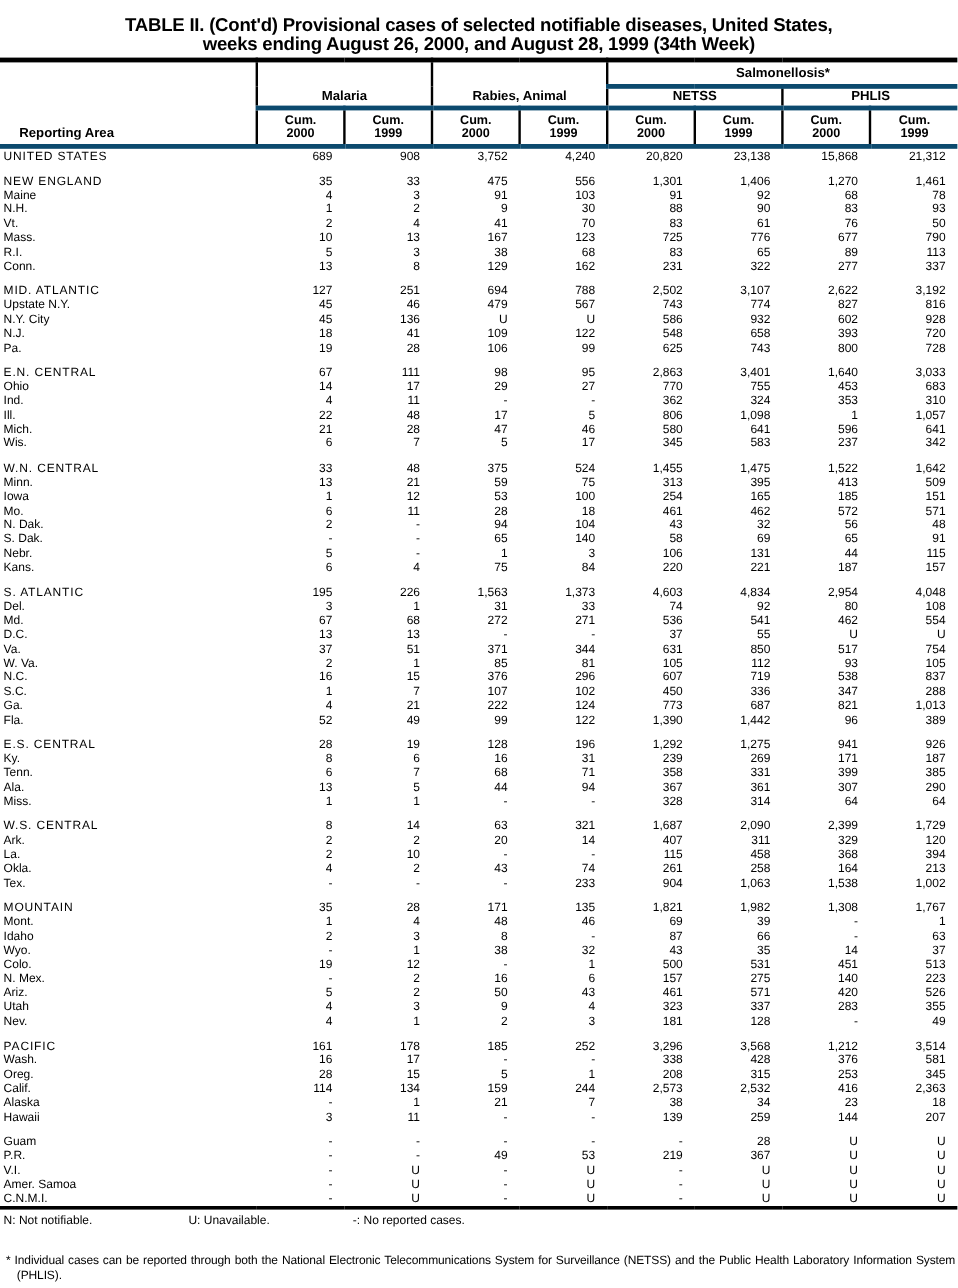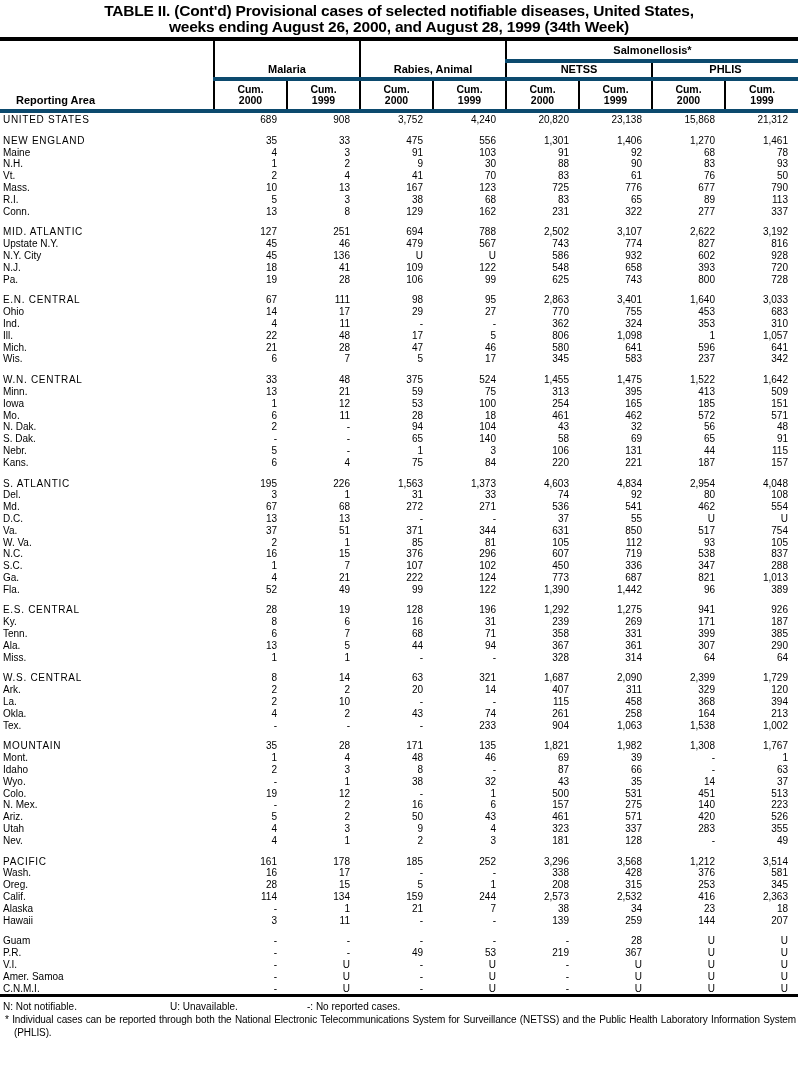--- a/index.html
+++ b/index.html
@@ -1,40 +1,40 @@
 <!DOCTYPE html>
 <html><head>
 <meta charset="utf-8">
 <style>
   * { box-sizing: border-box; }
   html, body { margin:0; padding:0; background:#fff; color:#000; }
   body { width:798px; height:1073px; font-family:"Liberation Sans", sans-serif; overflow:hidden; }
-  .title { text-align:center; font-weight:bold; font-size:15.5px; line-height:16px; padding-top:3px; letter-spacing:-0.2px; }
+  .title { text-align:center; font-weight:bold; font-size:15.5px; line-height:16px; padding-top:14px; letter-spacing:-0.2px; }
   table.tbl { border-collapse:collapse; table-layout:fixed; width:798px; margin-top:2px;
               border-top:4px solid #000; border-bottom:3px solid #000; }
   col.ra { width:214px; }
   thead th { font-weight:bold; padding:0; }
   .b-r { border-right:2px solid #000; }
   .b-b { border-bottom:4px solid #0c4a6e; }
   tr.hA { height:22px; } tr.hB { height:15px; } tr.hC { height:32px; }
   .grp { vertical-align:bottom; font-size:11px; text-align:center; padding-bottom:2px; }
   .salm { vertical-align:middle; font-size:11px; text-align:center; }
   .ra-head { text-align:left; vertical-align:bottom; font-size:11px; padding:0 0 3px 16px; }
   .cum { font-size:10.5px; line-height:11.5px; vertical-align:middle; text-align:center; }
   tbody td { font-size:10px; line-height:11.8px; height:11.8px; padding:0; white-space:nowrap; }
   tbody tr.first-data td { padding-top:1px; }
   td.area { text-align:left; padding-left:3px; }
   td.area.caps { letter-spacing:0.7px; }
   td.num { text-align:right; padding-right:10px; }
   tr.spacer td { height:9px; line-height:9px; }
   .footnotes { font-size:10px; padding-left:3px; }
   .legend { display:flex; margin-top:4px; line-height:12px; }
-  .legend span:nth-child(1) { width:167px; }
+  .legend span:nth-child(1) { width:154px; }
   .legend span:nth-child(2) { width:137px; }
-  .note { margin-top:1px; padding-left:11px; padding-right:2px; text-indent:-9px;
+  .note { margin-top:21px; padding-left:11px; padding-right:2px; text-indent:-9px;
           text-align:justify; line-height:12.5px; letter-spacing:-0.1px; }
 </style>
 </head>
 <body>
 
 <div class="title">
   <div>TABLE II. (Cont'd) Provisional cases of selected notifiable diseases, United States,</div>
   <div>weeks ending August 26, 2000, and August 28, 1999 (34th Week)</div>
 </div>
 

